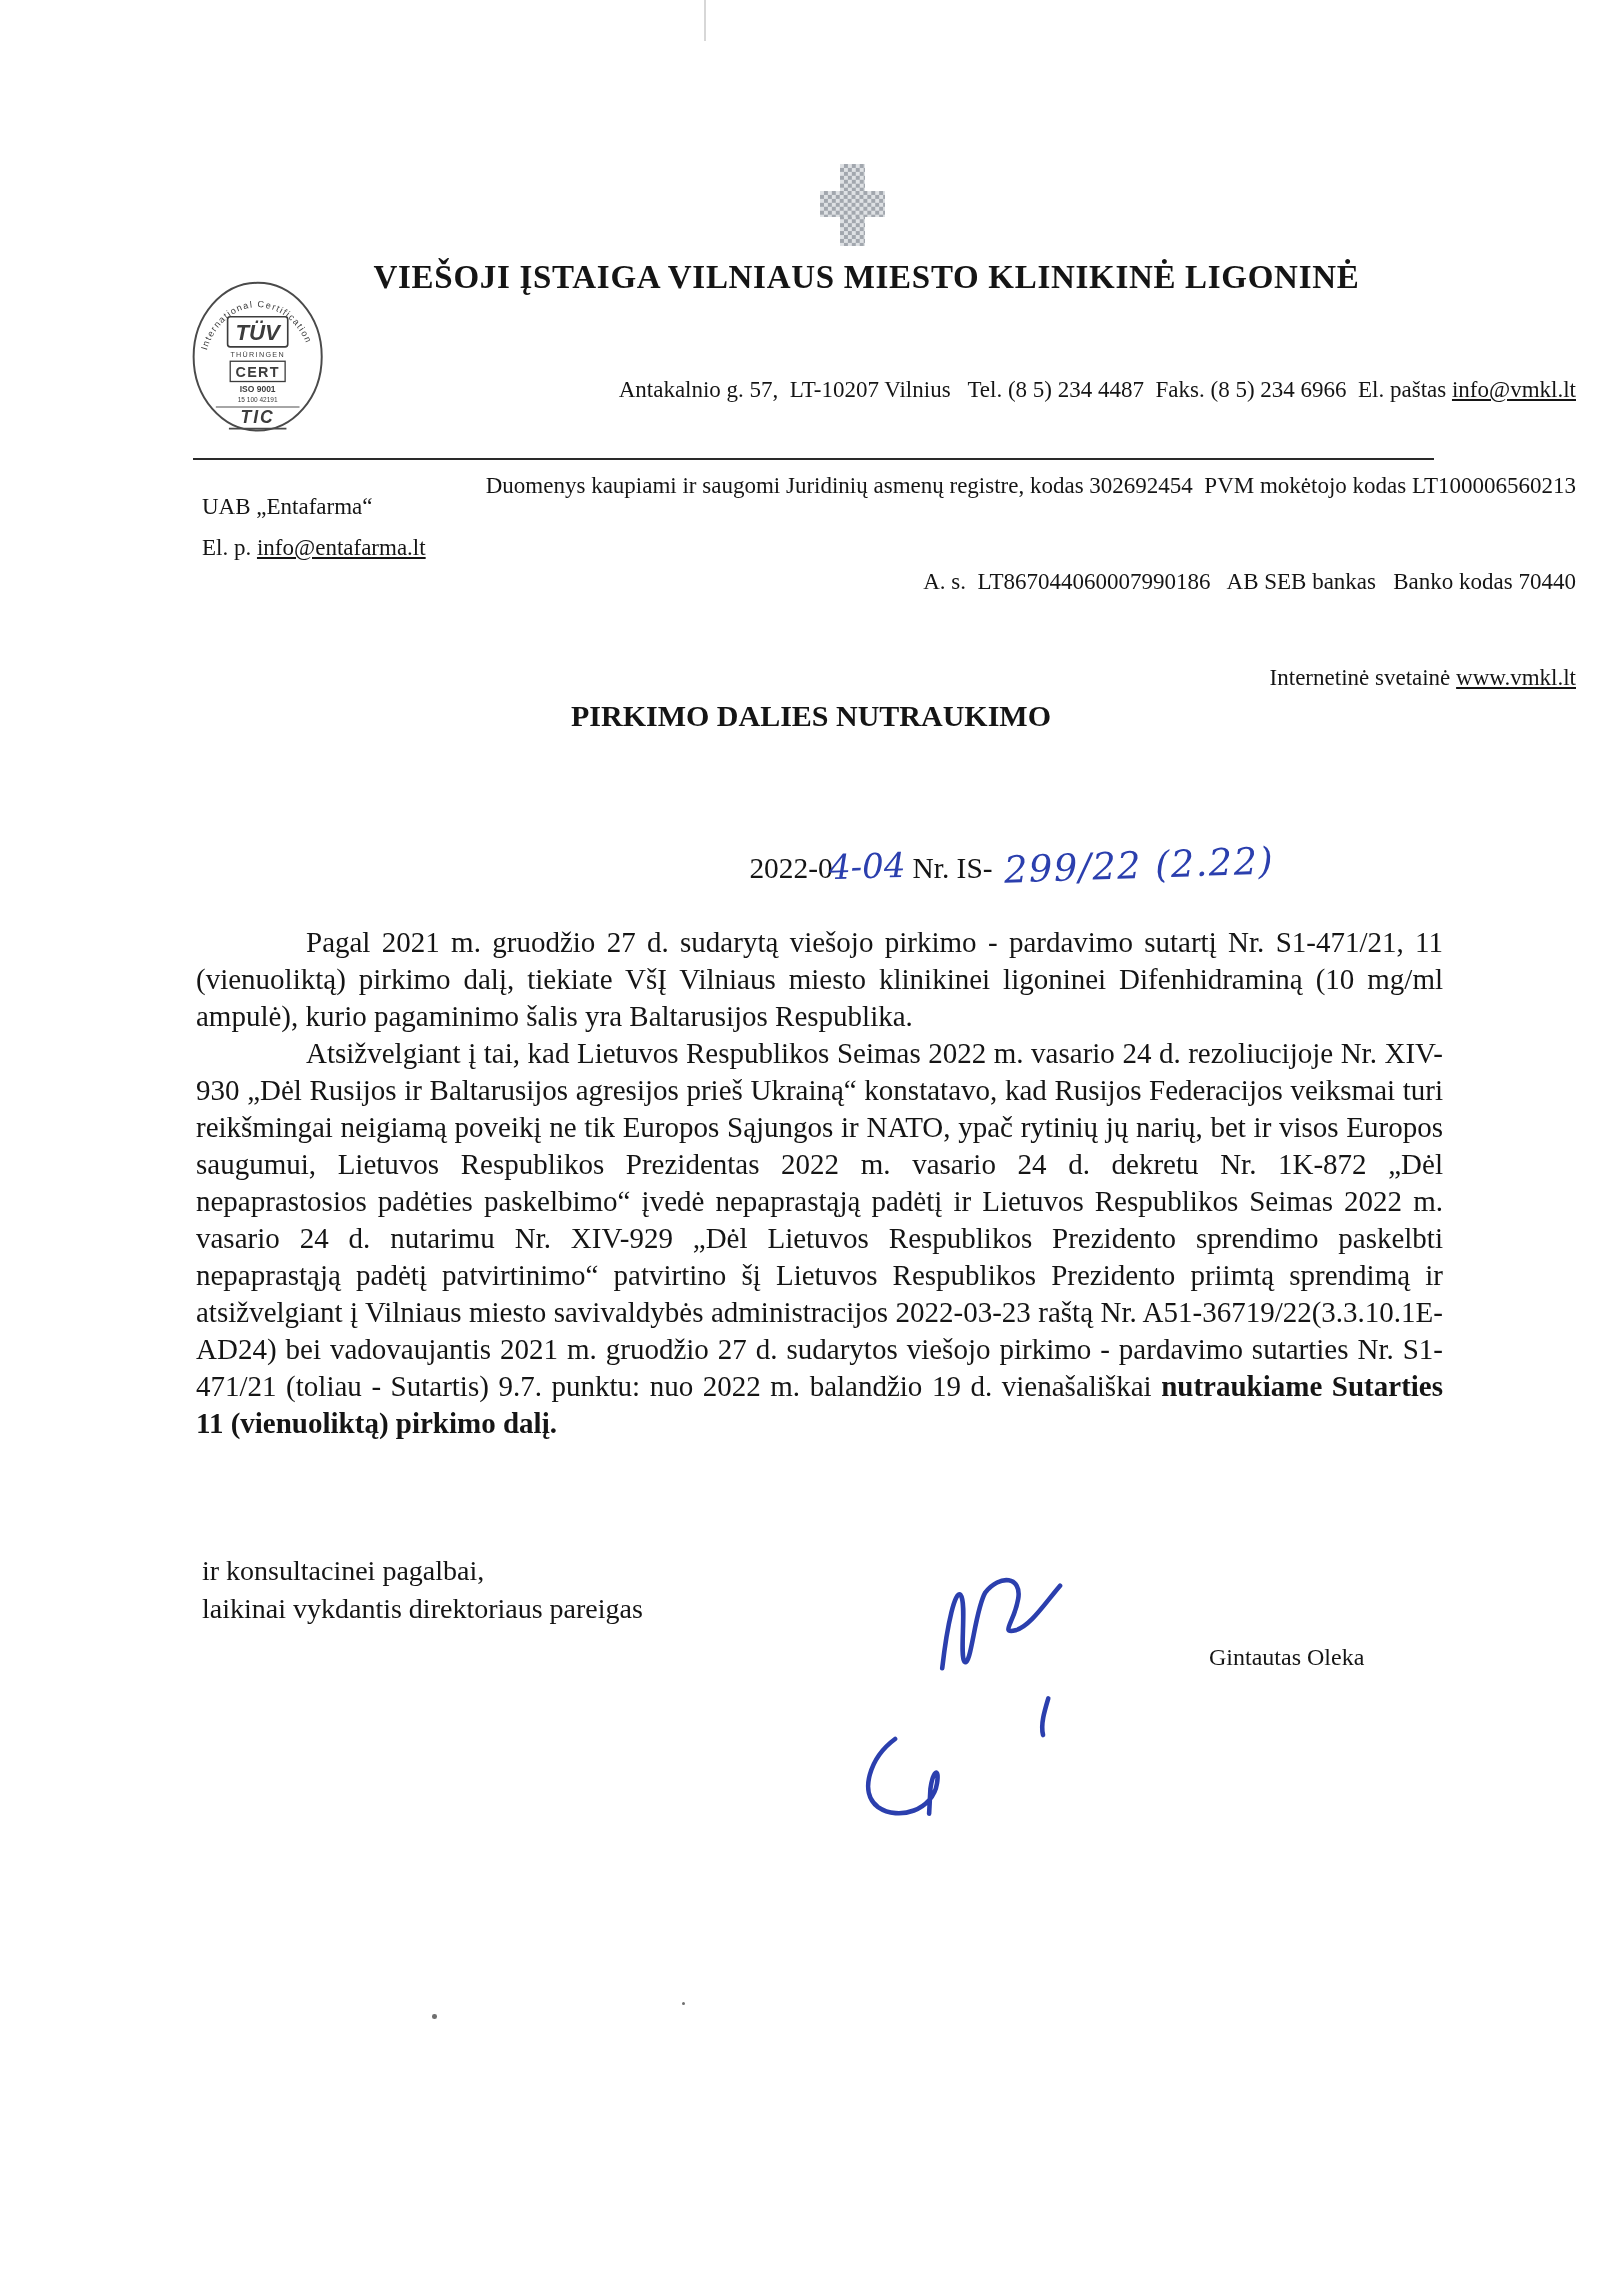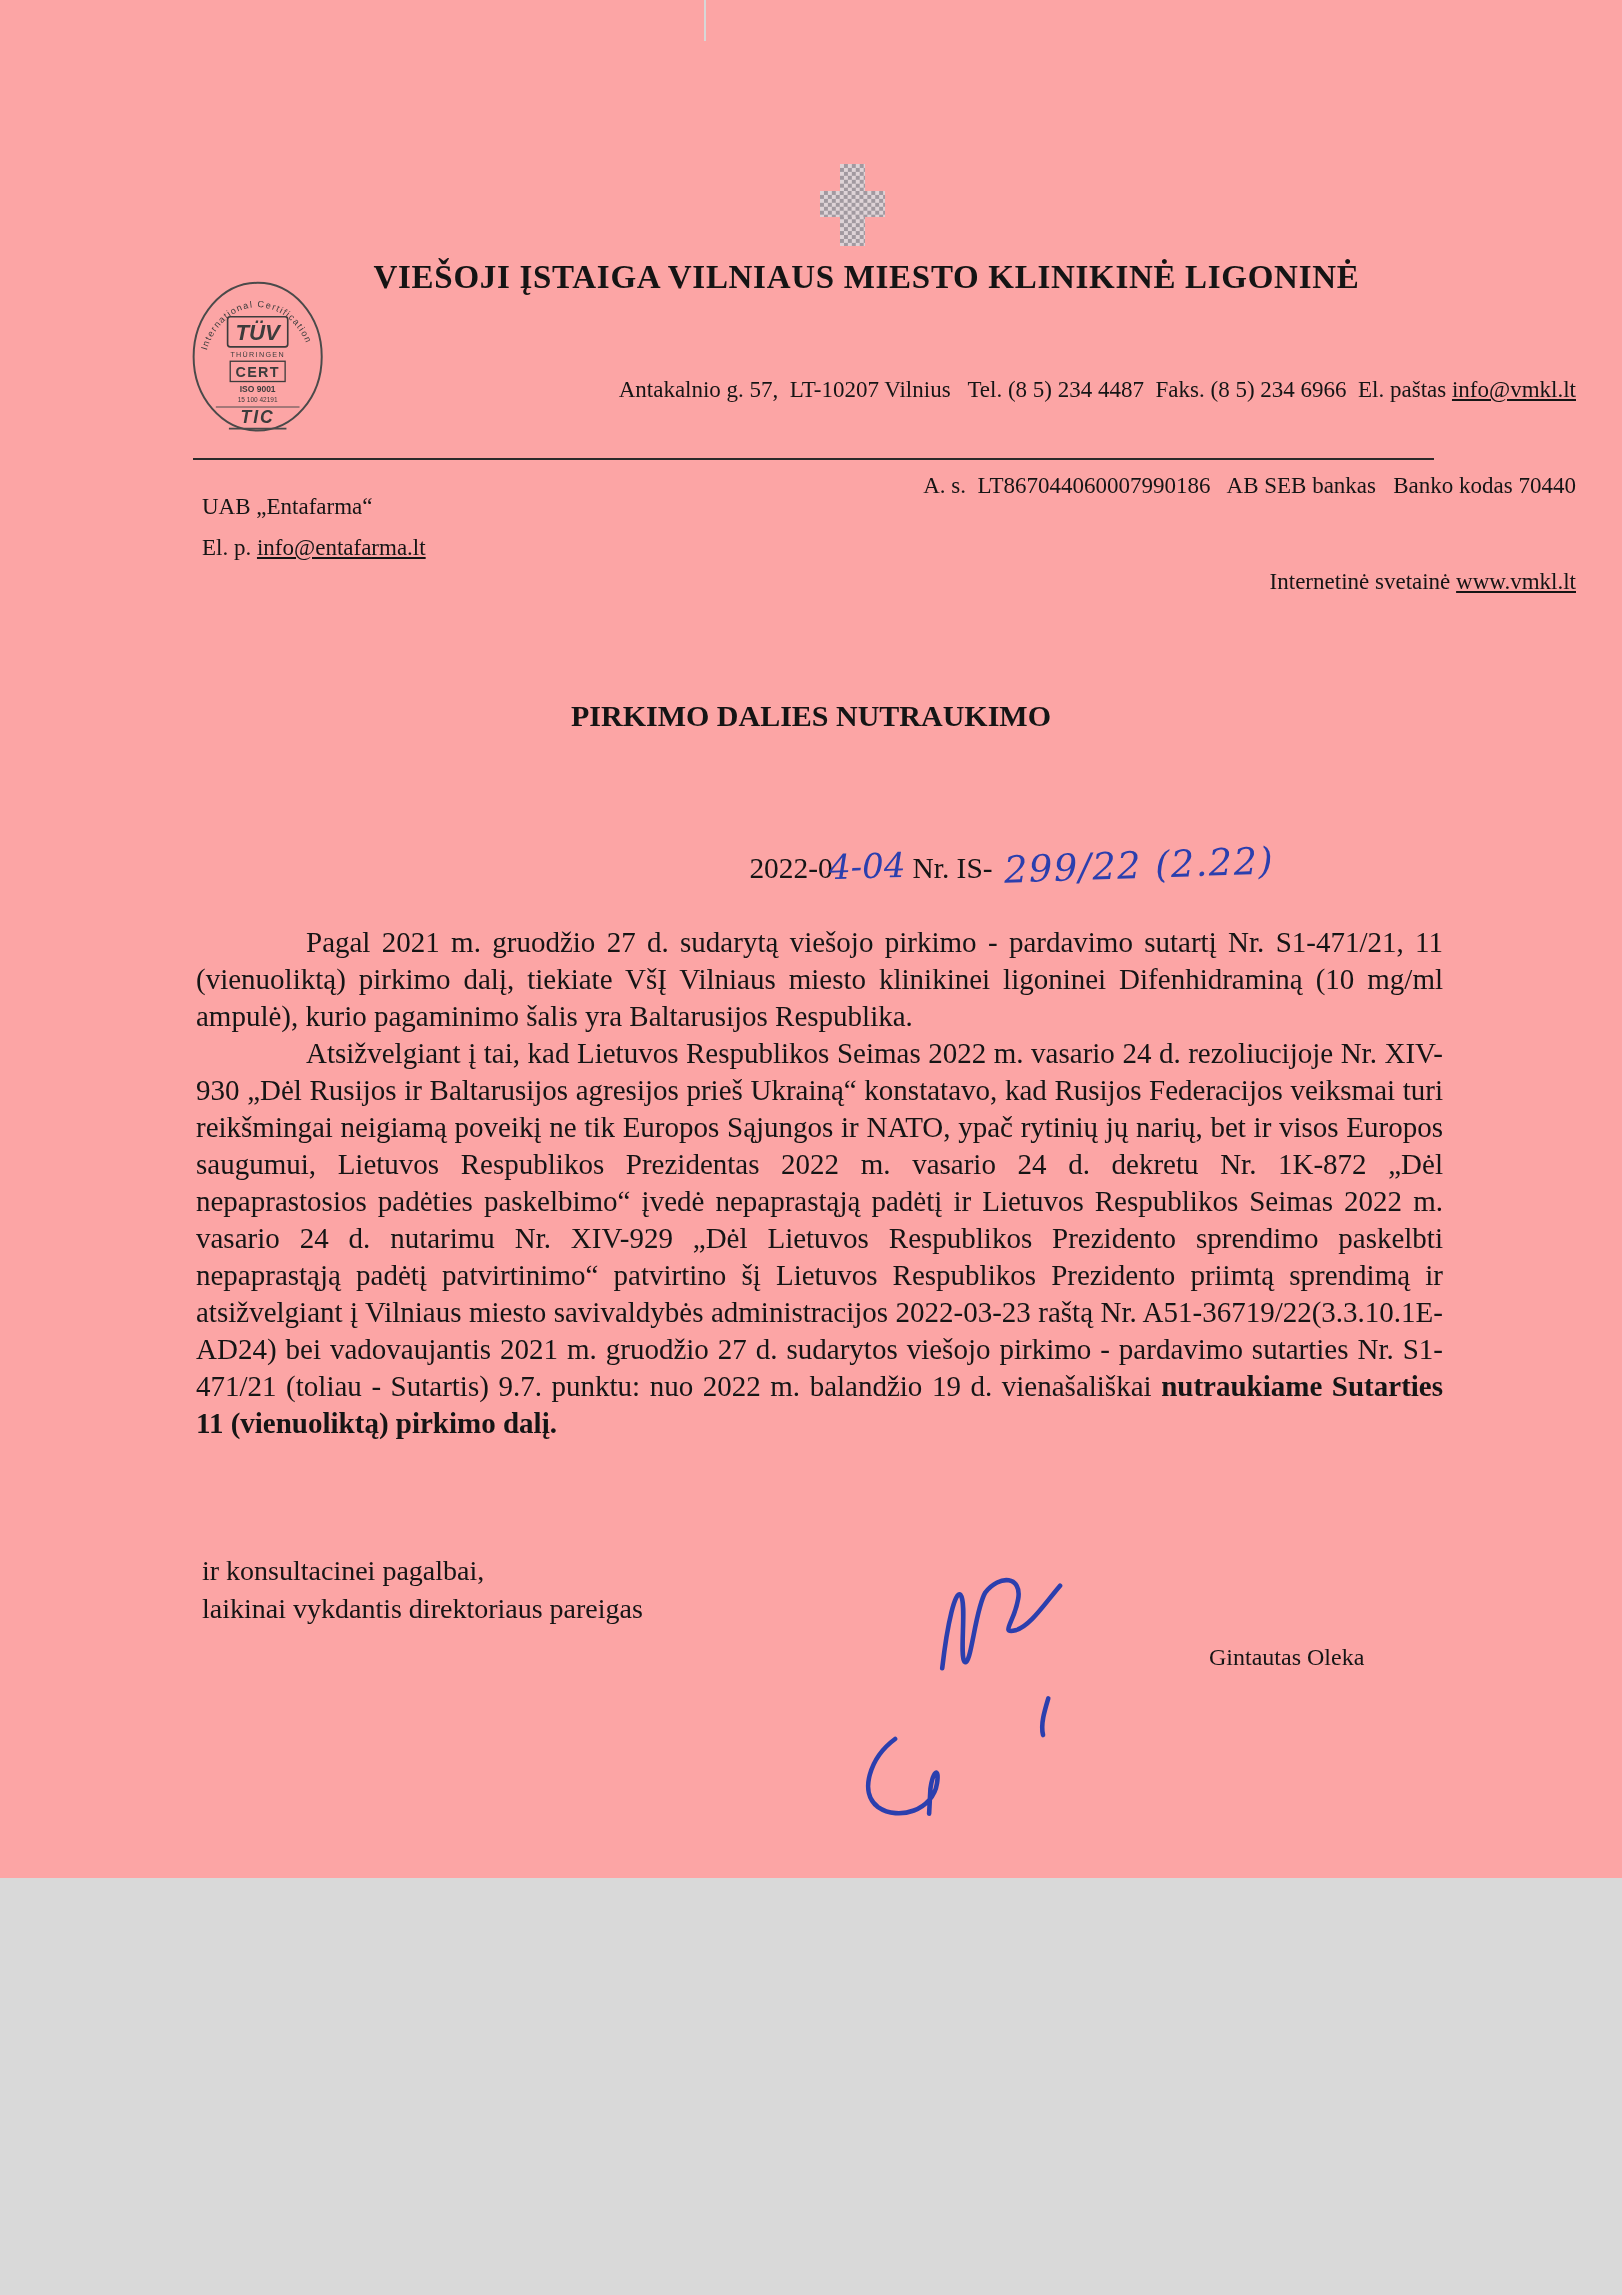--- a/index.html
+++ b/index.html
@@ -1,19 +1,19 @@
 <!DOCTYPE html>
 <html style="font-size:10.5px"><head>
 <meta charset="utf-8">
 <style>
   html,body{margin:0;padding:0;background:#d9d9d9;}
   .page{
     position:relative;
-    width:1622px;height:1878px;
-    background:#fca5a5;
+    width:1622px;height:2295px;
+    background:#ffffff;
     font-family:"Liberation Serif",serif;
     color:#151515;
     overflow:hidden;
   }
   
   .fold-mark{position:absolute;left:704px;top:0;width:2px;height:41px;background:#d7d7d7;}
   .speck{position:absolute;width:4.6px;height:4.6px;border-radius:50%;background:#6f6f6f;}
   .speck.s1{left:432px;top:2014px;}
   .speck.s2{left:682px;top:2002px;width:3.3px;height:3.3px;}
 
@@ -98,20 +98,21 @@
     <text x="102" y="148" text-anchor="middle" font-size="22" font-weight="bold" letter-spacing="2">CERT</text>
     <text x="102" y="171" text-anchor="middle" font-size="13" font-weight="bold">ISO 9001</text>
     <text x="102" y="186" text-anchor="middle" font-size="10">15 100 42191</text>
     <line x1="38" y1="194" x2="166" y2="194" stroke="#4a4a4a" stroke-width="1.5"></line>
     <text x="102" y="219" text-anchor="middle" font-size="27" font-weight="bold" font-style="italic" letter-spacing="3">TIC</text>
     <line x1="58" y1="227" x2="146" y2="227" stroke="#4a4a4a" stroke-width="2.5"></line>
   </svg>
 
   <div class="contact">
     <div><span>Antakalnio g. 57,  LT-10207 Vilnius   Tel. (8 5) 234 4487  Faks. (8 5) 234 6966  El. paštas </span><span class="link">info@vmkl.lt</span></div>
+    <div>Duomenys kaupiami ir saugomi Juridinių asmenų registre, kodas 302692454  PVM mokėtojo kodas LT100006560213</div>
     <div>A. s.  LT867044060007990186   AB SEB bankas   Banko kodas 70440</div>
     <div><span>Internetinė svetainė </span><span class="link">www.vmkl.lt</span></div>
   </div>
 
   <div class="head-rule"></div>
 
   <div class="recipient">
     <div>UAB „Entafarma“</div>
     <div><span>El. p. </span><span class="link">info@entafarma.lt</span></div>
   </div>

